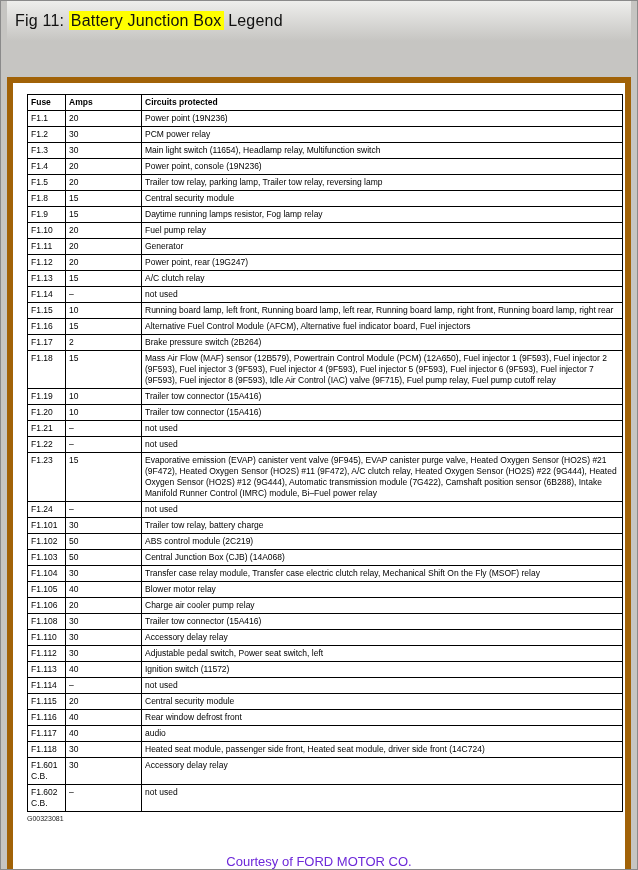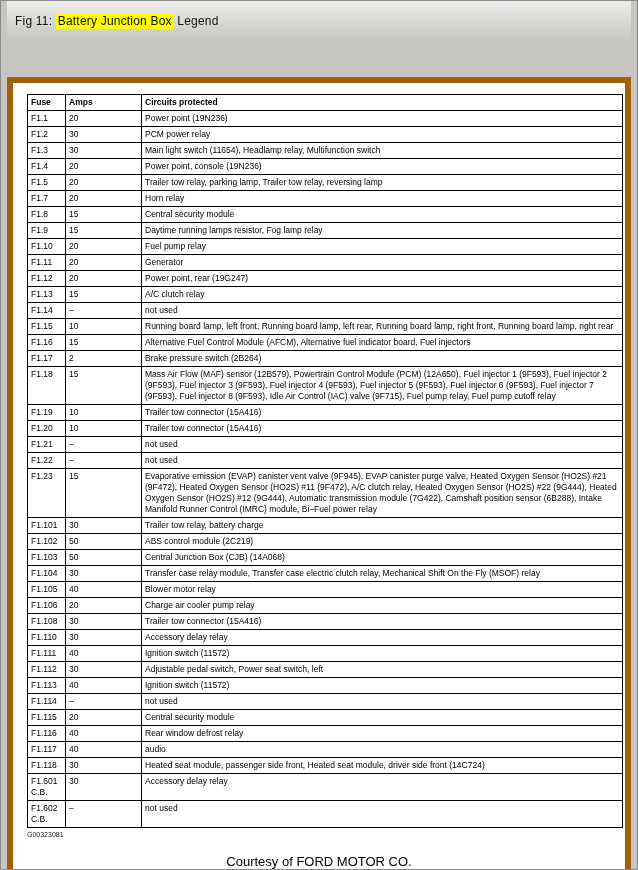--- a/index.html
+++ b/index.html
@@ -17,21 +17,21 @@
     overflow: hidden;
   }
   .header-bar {
     height: 40px;
     display: flex;
     align-items: center;
     padding-left: 8px;
     background: linear-gradient(#eeeeec, #c6c5c2);
   }
   .figure-title {
-    font-size: 12px;
+    font-size: 16px;
     color: #111;
     letter-spacing: 0.2px;
   }
   .hl {
     background: #ffff00;
     padding: 1px 2px;
   }
   .content {
     background: #ffffff;
     height: calc(100% - 46px);
@@ -67,21 +67,21 @@
     color: #222;
     margin-top: 3px;
   }
   .courtesy {
     position: absolute;
     bottom: 16px;
     left: 0;
     width: 100%;
     text-align: center;
     font-size: 13px;
-    color: #000000;
+    color: #6d28d9;
   }
 </style>
 </head>
 <body>
 
 <div class="page">
   <div class="header-bar">
     <div class="figure-title">
       <span>Fig 11: </span><span class="hl">Battery Junction Box</span><span> Legend</span>
     </div>
@@ -120,25 +120,20 @@
             <td>F1.4</td>
             <td>20</td>
             <td>Power point, console (19N236)</td>
           </tr>
           <tr>
             <td>F1.5</td>
             <td>20</td>
             <td>Trailer tow relay, parking lamp, Trailer tow relay, reversing lamp</td>
           </tr>
           <tr>
-            <td>F1.7</td>
-            <td>20</td>
-            <td>Horn relay</td>
-          </tr>
-          <tr>
             <td>F1.8</td>
             <td>15</td>
             <td>Central security module</td>
           </tr>
           <tr>
             <td>F1.9</td>
             <td>15</td>
             <td>Daytime running lamps resistor, Fog lamp relay</td>
           </tr>
           <tr>
@@ -205,20 +200,25 @@
             <td>F1.22</td>
             <td>–</td>
             <td>not used</td>
           </tr>
           <tr>
             <td>F1.23</td>
             <td>15</td>
             <td>Evaporative emission (EVAP) canister vent valve (9F945), EVAP canister purge valve, Heated Oxygen Sensor (HO2S) #21 (9F472), Heated Oxygen Sensor (HO2S) #11 (9F472), A/C clutch relay, Heated Oxygen Sensor (HO2S) #22 (9G444), Heated Oxygen Sensor (HO2S) #12 (9G444), Automatic transmission module (7G422), Camshaft position sensor (6B288), Intake Manifold Runner Control (IMRC) module, Bi–Fuel power relay</td>
           </tr>
           <tr>
+            <td>F1.24</td>
+            <td>–</td>
+            <td>not used</td>
+          </tr>
+          <tr>
             <td>F1.101</td>
             <td>30</td>
             <td>Trailer tow relay, battery charge</td>
           </tr>
           <tr>
             <td>F1.102</td>
             <td>50</td>
             <td>ABS control module (2C219)</td>
           </tr>
           <tr>
@@ -245,25 +245,20 @@
             <td>F1.108</td>
             <td>30</td>
             <td>Trailer tow connector (15A416)</td>
           </tr>
           <tr>
             <td>F1.110</td>
             <td>30</td>
             <td>Accessory delay relay</td>
           </tr>
           <tr>
-            <td>F1.111</td>
-            <td>40</td>
-            <td>Ignition switch (11572)</td>
-          </tr>
-          <tr>
             <td>F1.112</td>
             <td>30</td>
             <td>Adjustable pedal switch, Power seat switch, left</td>
           </tr>
           <tr>
             <td>F1.113</td>
             <td>40</td>
             <td>Ignition switch (11572)</td>
           </tr>
           <tr>
@@ -272,21 +267,21 @@
             <td>not used</td>
           </tr>
           <tr>
             <td>F1.115</td>
             <td>20</td>
             <td>Central security module</td>
           </tr>
           <tr>
             <td>F1.116</td>
             <td>40</td>
-            <td>Rear window defrost relay</td>
+            <td>Rear window defrost front</td>
           </tr>
           <tr>
             <td>F1.117</td>
             <td>40</td>
             <td>audio</td>
           </tr>
           <tr>
             <td>F1.118</td>
             <td>30</td>
             <td>Heated seat module, passenger side front, Heated seat module, driver side front (14C724)</td>

